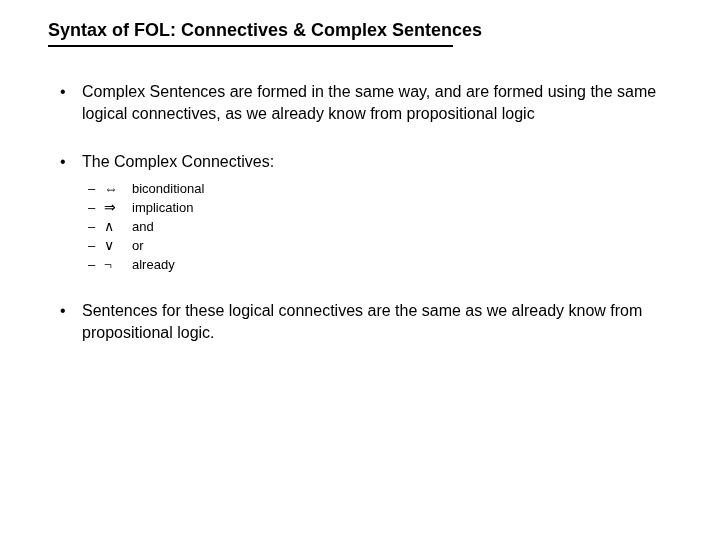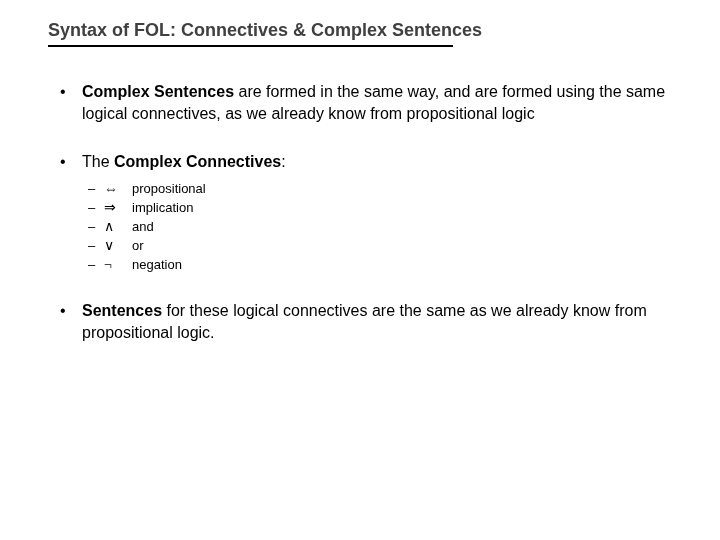--- a/index.html
+++ b/index.html
@@ -7,21 +7,21 @@
     width: 720px;
     height: 540px;
     background: #ffffff;
     font-family: Verdana, Geneva, sans-serif;
     color: #000000;
     padding: 20px 40px 20px 48px;
   }
   .title {
     font-size: 18px;
     font-weight: bold;
-    color: #404040;
+    color: #000000;
     margin-bottom: 4px;
   }
   .title-rule {
     height: 2px;
     background: #000000;
     width: 405px;
     margin-bottom: 34px;
   }
   .bullet-row {
     display: flex;
@@ -33,21 +33,21 @@
     font-size: 16px;
     line-height: 22px;
     text-align: left;
     padding-left: 12px;
   }
   .bullet-body {
     font-size: 16px;
     line-height: 22px;
     flex: 1;
   }
-  .bold { font-weight: bold; }
+  .bold { font-weight: normal; }
   .sub-list {
     margin-top: 6px;
     margin-left: 0;
   }
   .sub-row {
     display: flex;
     font-size: 13px;
     line-height: 19px;
   }
   .sub-dash {
@@ -81,41 +81,41 @@
 </div>
 
 <div class="bullet-row" style="margin-bottom:6px;">
   <div class="bullet-dot">•</div>
   <div class="bullet-body">
     <span>The </span><span class="bold">Complex Connectives</span><span>:</span>
     <div class="sub-list">
       <div class="sub-row">
         <div class="sub-dash">–</div>
         <div class="sub-sym">⇔</div>
-        <div class="sub-label">propositional</div>
+        <div class="sub-label">biconditional</div>
       </div>
       <div class="sub-row">
         <div class="sub-dash">–</div>
         <div class="sub-sym">⇒</div>
         <div class="sub-label">implication</div>
       </div>
       <div class="sub-row">
         <div class="sub-dash">–</div>
         <div class="sub-sym">∧</div>
         <div class="sub-label">and</div>
       </div>
       <div class="sub-row">
         <div class="sub-dash">–</div>
         <div class="sub-sym">∨</div>
         <div class="sub-label">or</div>
       </div>
       <div class="sub-row">
         <div class="sub-dash">–</div>
         <div class="sub-sym">¬</div>
-        <div class="sub-label">negation</div>
+        <div class="sub-label">already</div>
       </div>
     </div>
   </div>
 </div>
 
 <div style="height:20px;"></div>
 
 <div class="bullet-row">
   <div class="bullet-dot">•</div>
   <div class="bullet-body">

